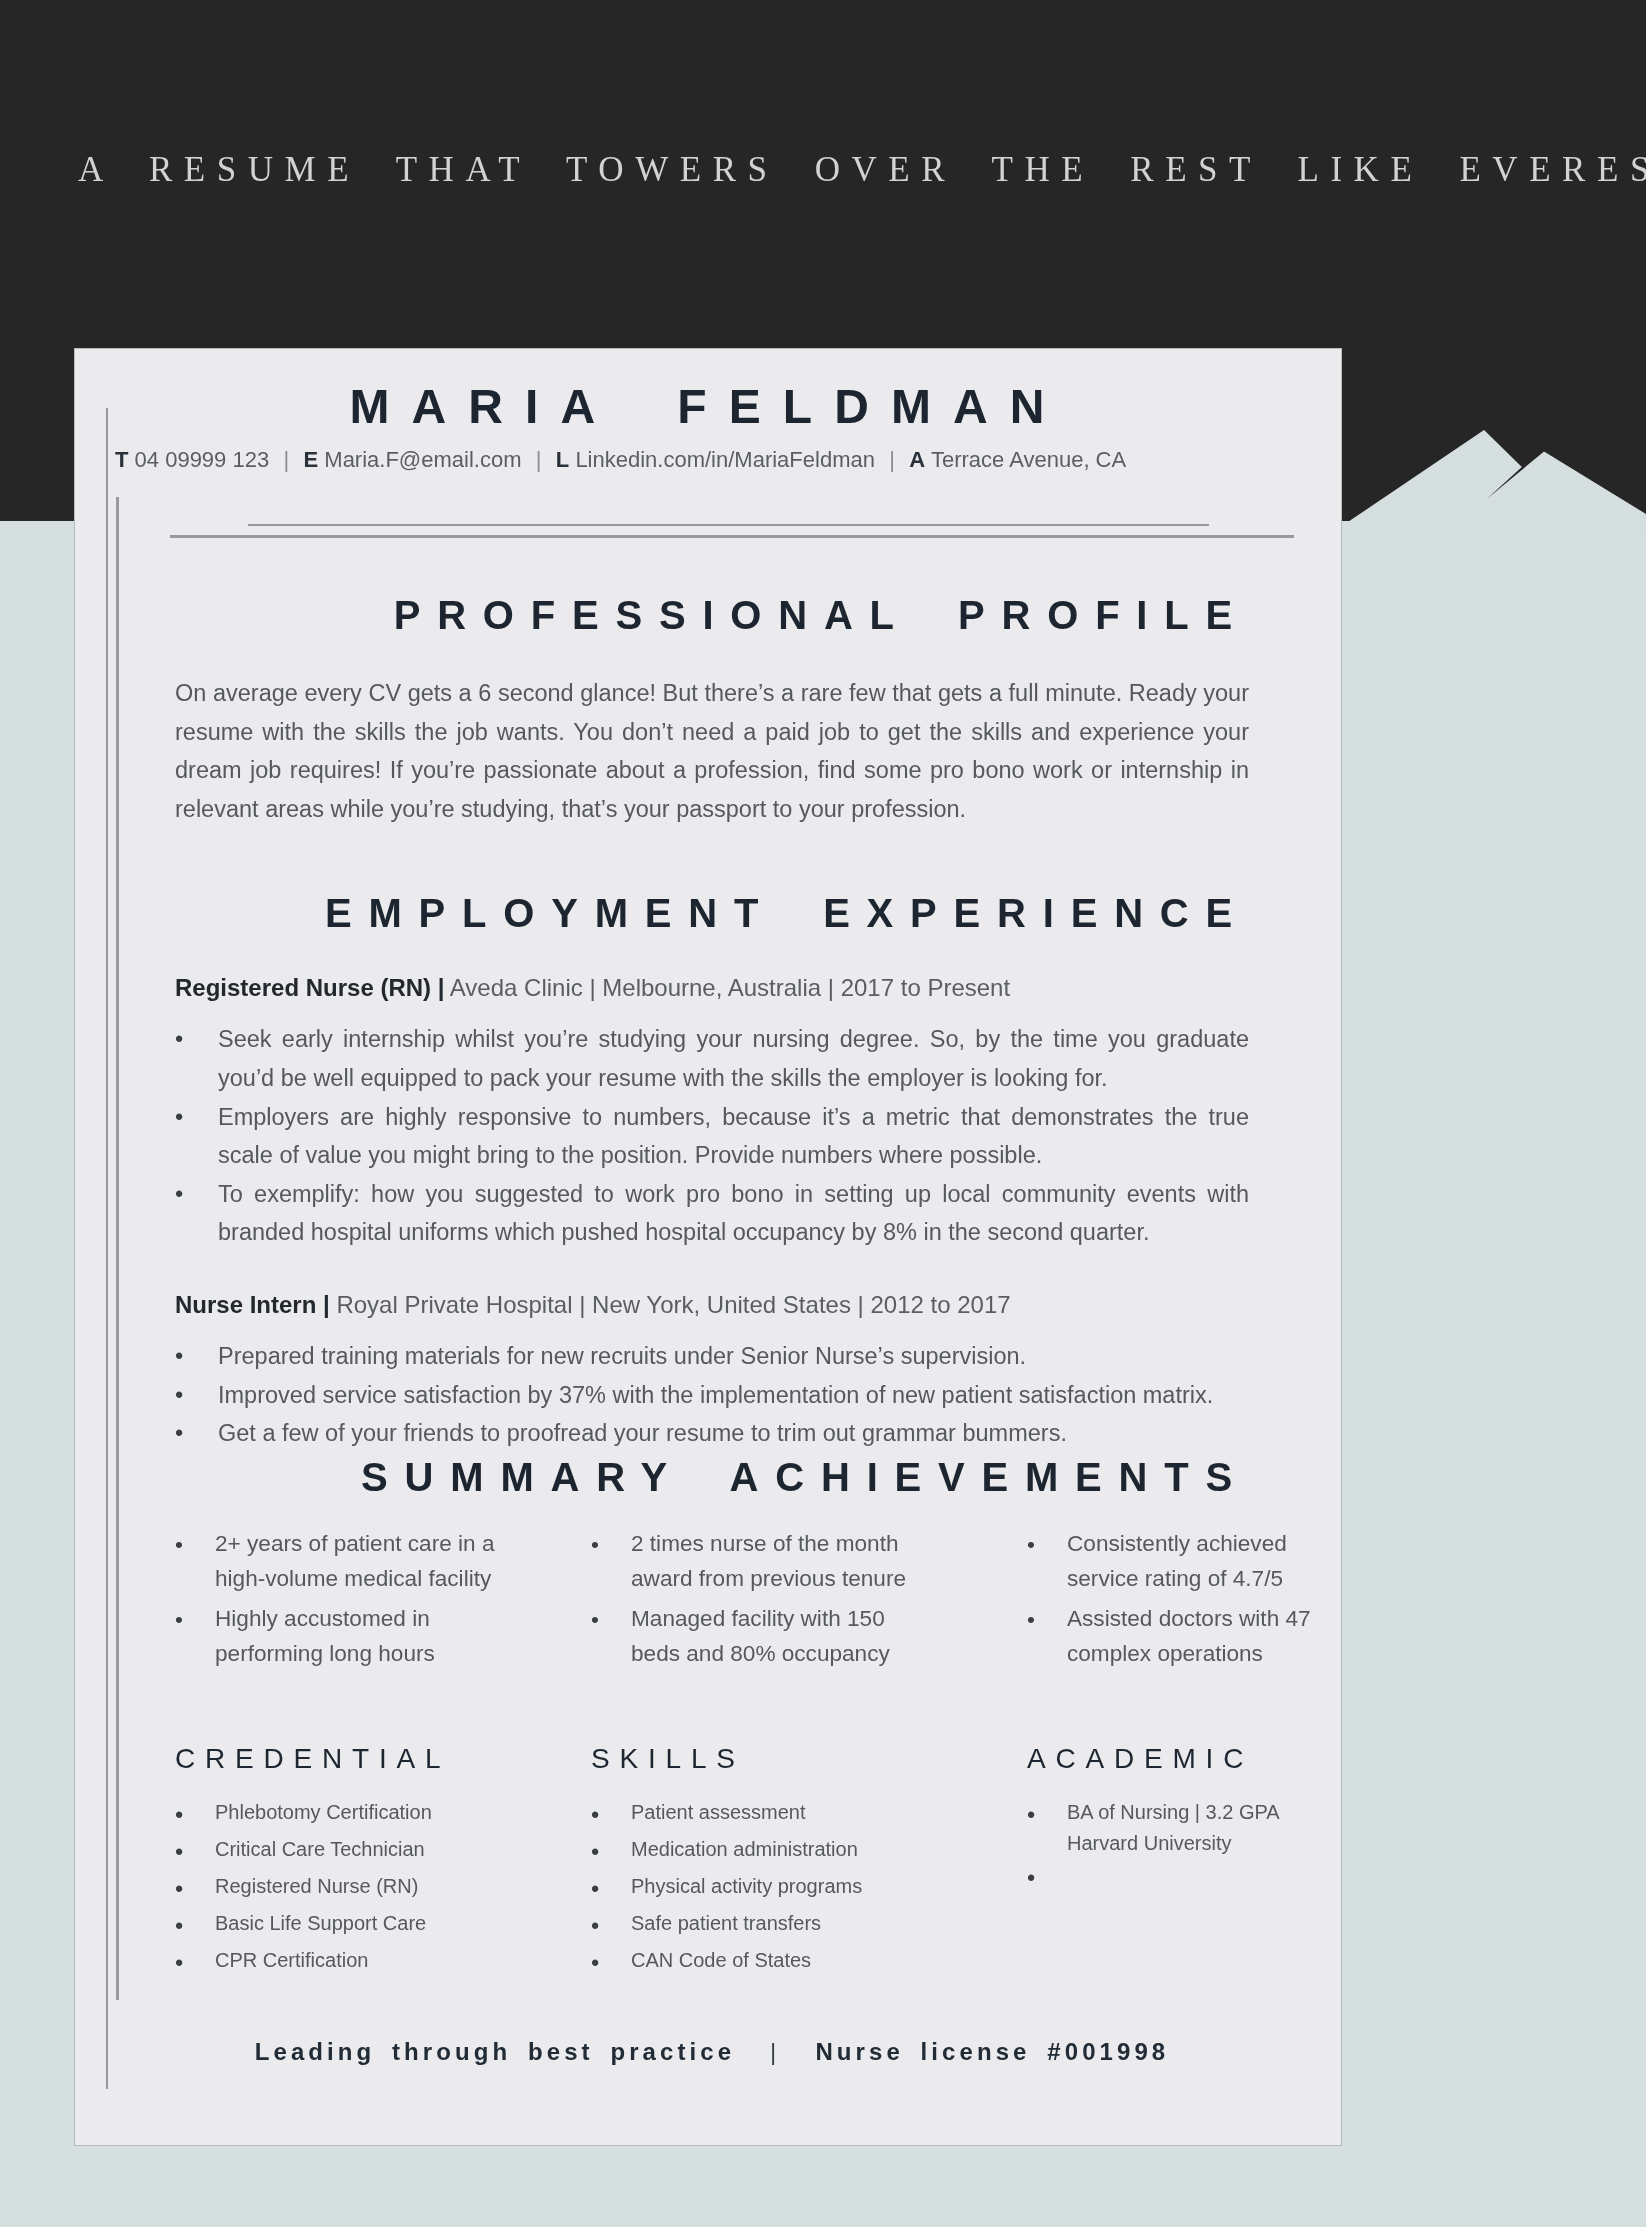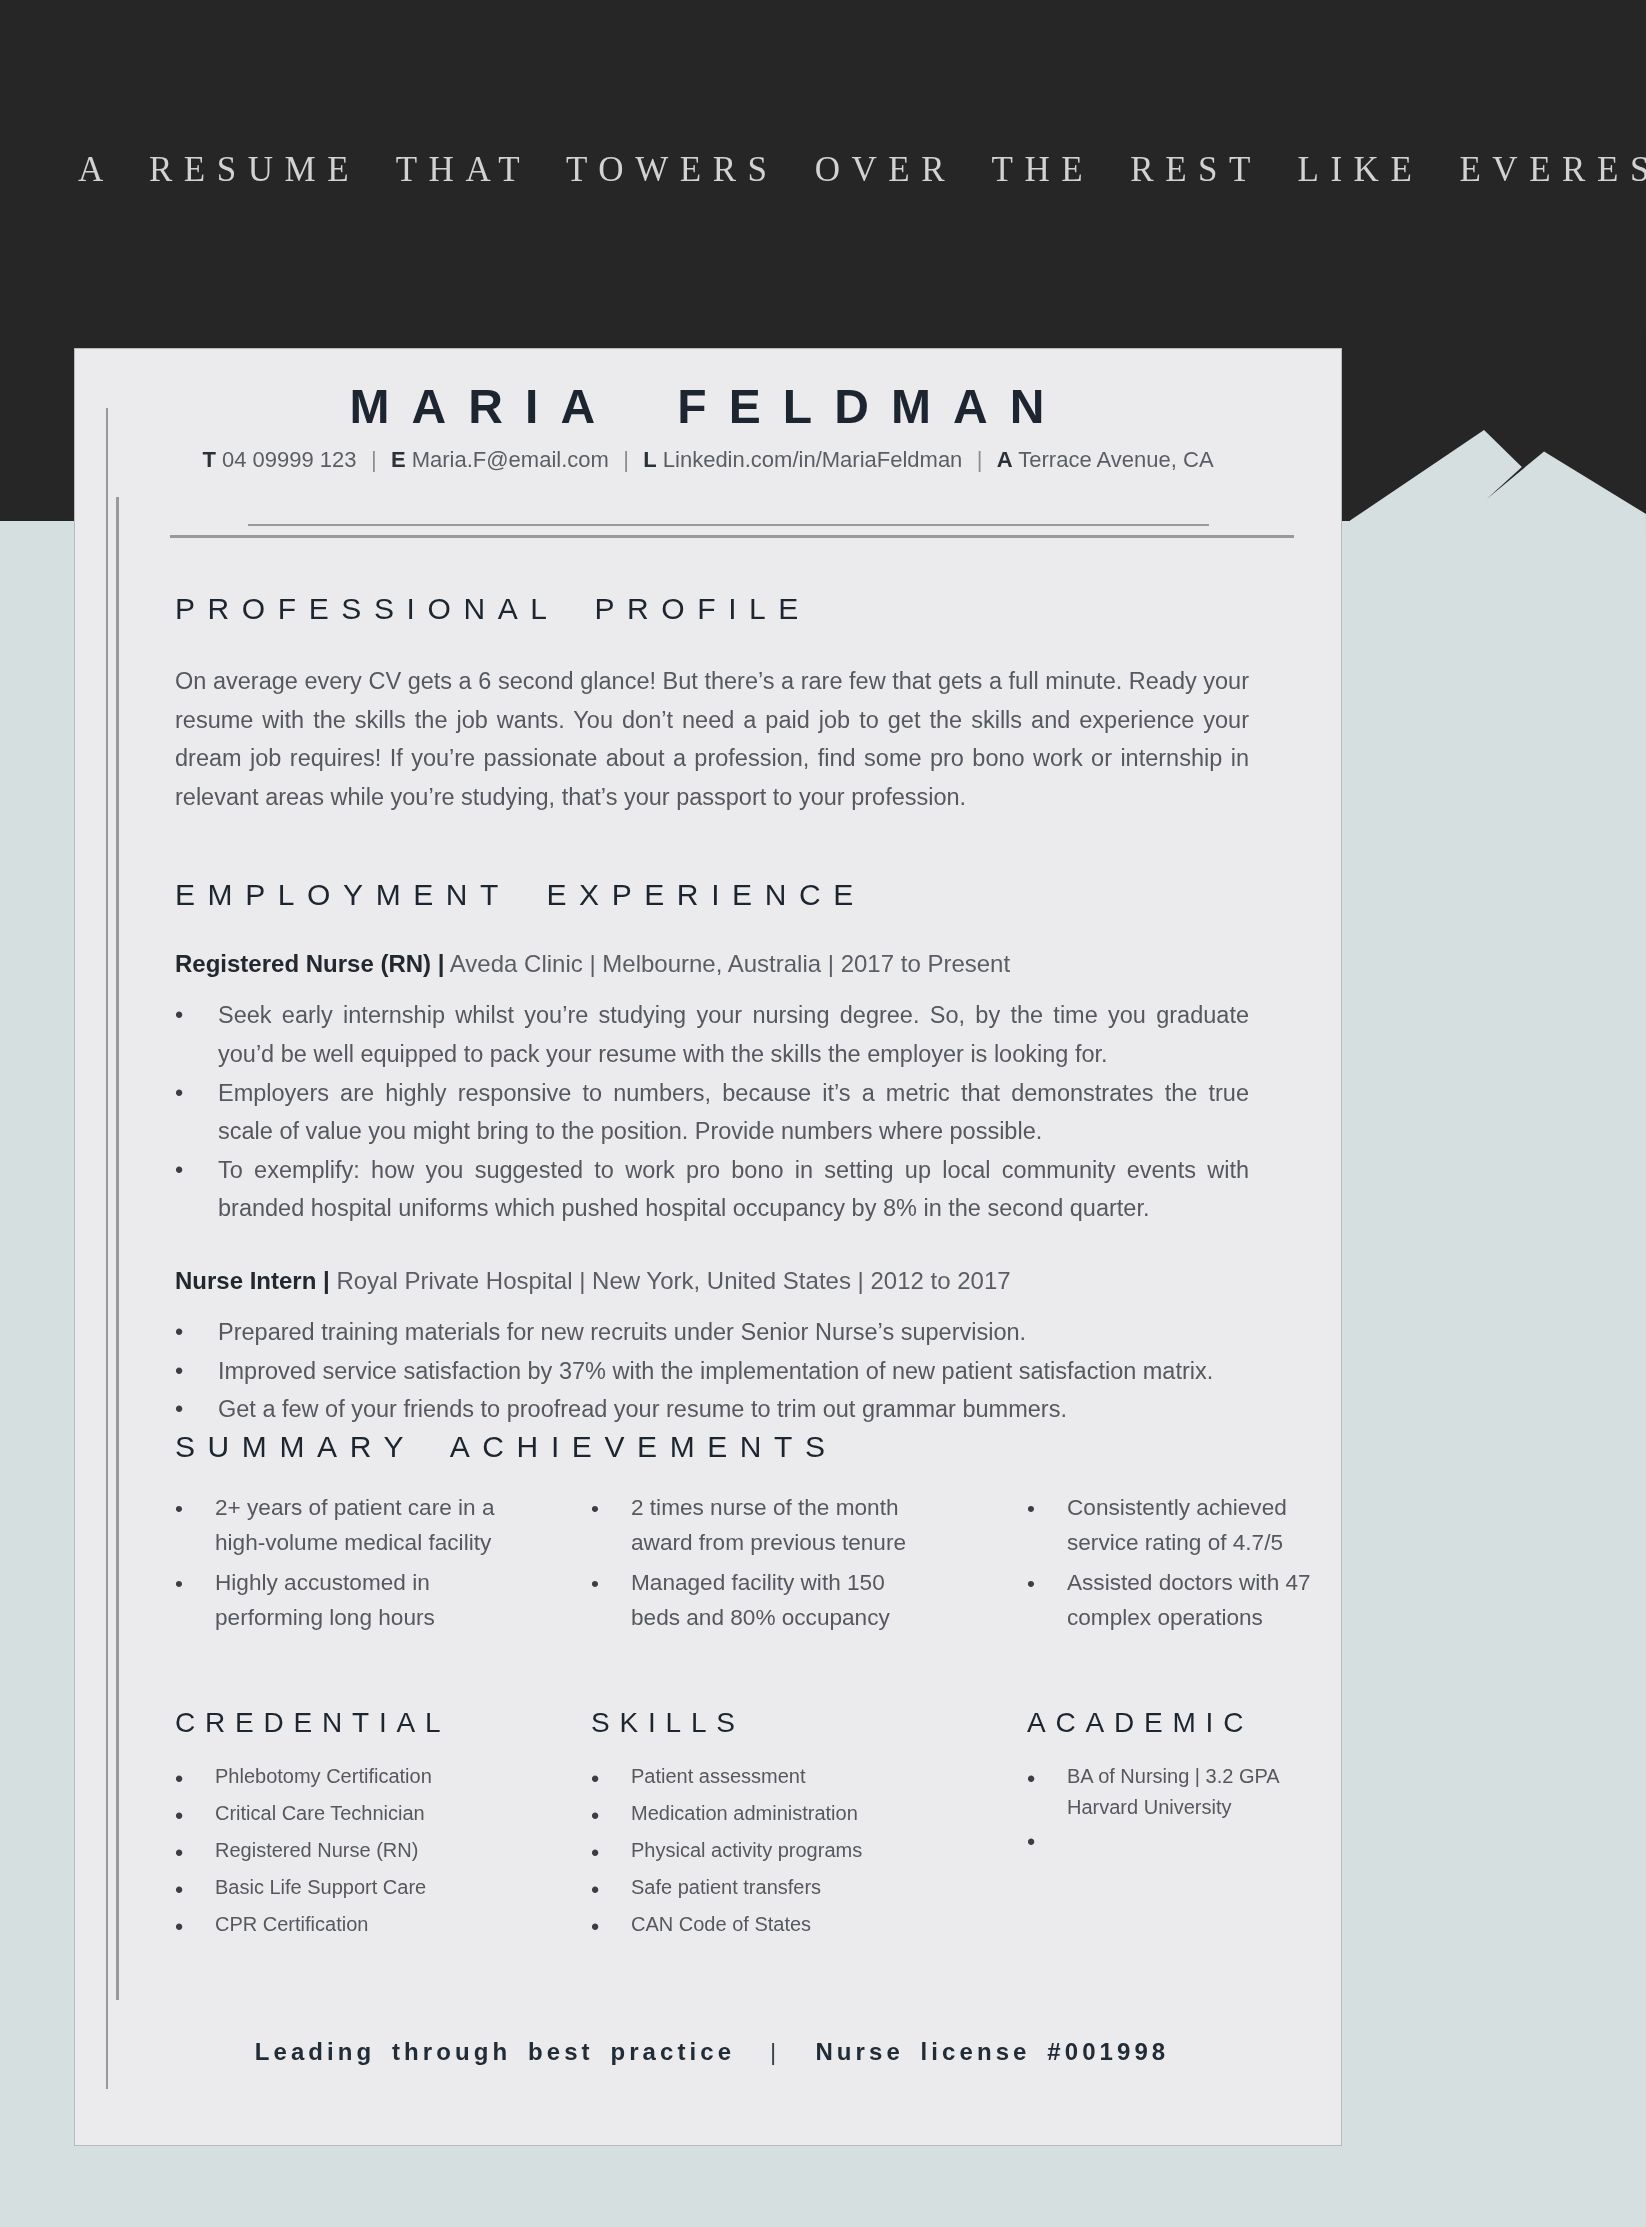--- a/index.html
+++ b/index.html
@@ -52,36 +52,36 @@
   .candidate-name{
     margin-top:30px;
     text-align:center;
     font-size:48px;font-weight:700;
     letter-spacing:0.46em;word-spacing:0.55em;
     color:var(--heading);
     white-space:nowrap;
   }
   .contact-line{
     margin-top:13px;
-    text-align:center;
     font-size:22px;
     color:var(--meta-text);
     white-space:nowrap;
+    margin-left:40px;
   }
   .contact-line b{color:#2a3138;font-weight:700;}
   .contact-line .sep{color:#8a8e93;padding:0 8.2px;}
 
   .content{
     position:absolute;left:100px;right:92px;top:222px;
     color:var(--body-text);
     font-size:23.5px;line-height:1.64;
   }
   .section-title{
-    text-align:left;
-    font-size:30px;font-weight:400;line-height:1.2;
+    text-align:right;
+    font-size:40px;font-weight:700;line-height:1.2;
     letter-spacing:0.42em;word-spacing:0.5em;
     color:var(--heading);
     white-space:nowrap;
   }
   .profile-title{margin-top:20px;}
   .profile-body{margin-top:35px;text-align:justify;}
 
   .emp-title{margin-top:61px;}
   .job-header{margin-top:31px;font-size:24px;color:var(--meta-text);}
   .job-header .role{font-weight:700;color:#23282e;}

